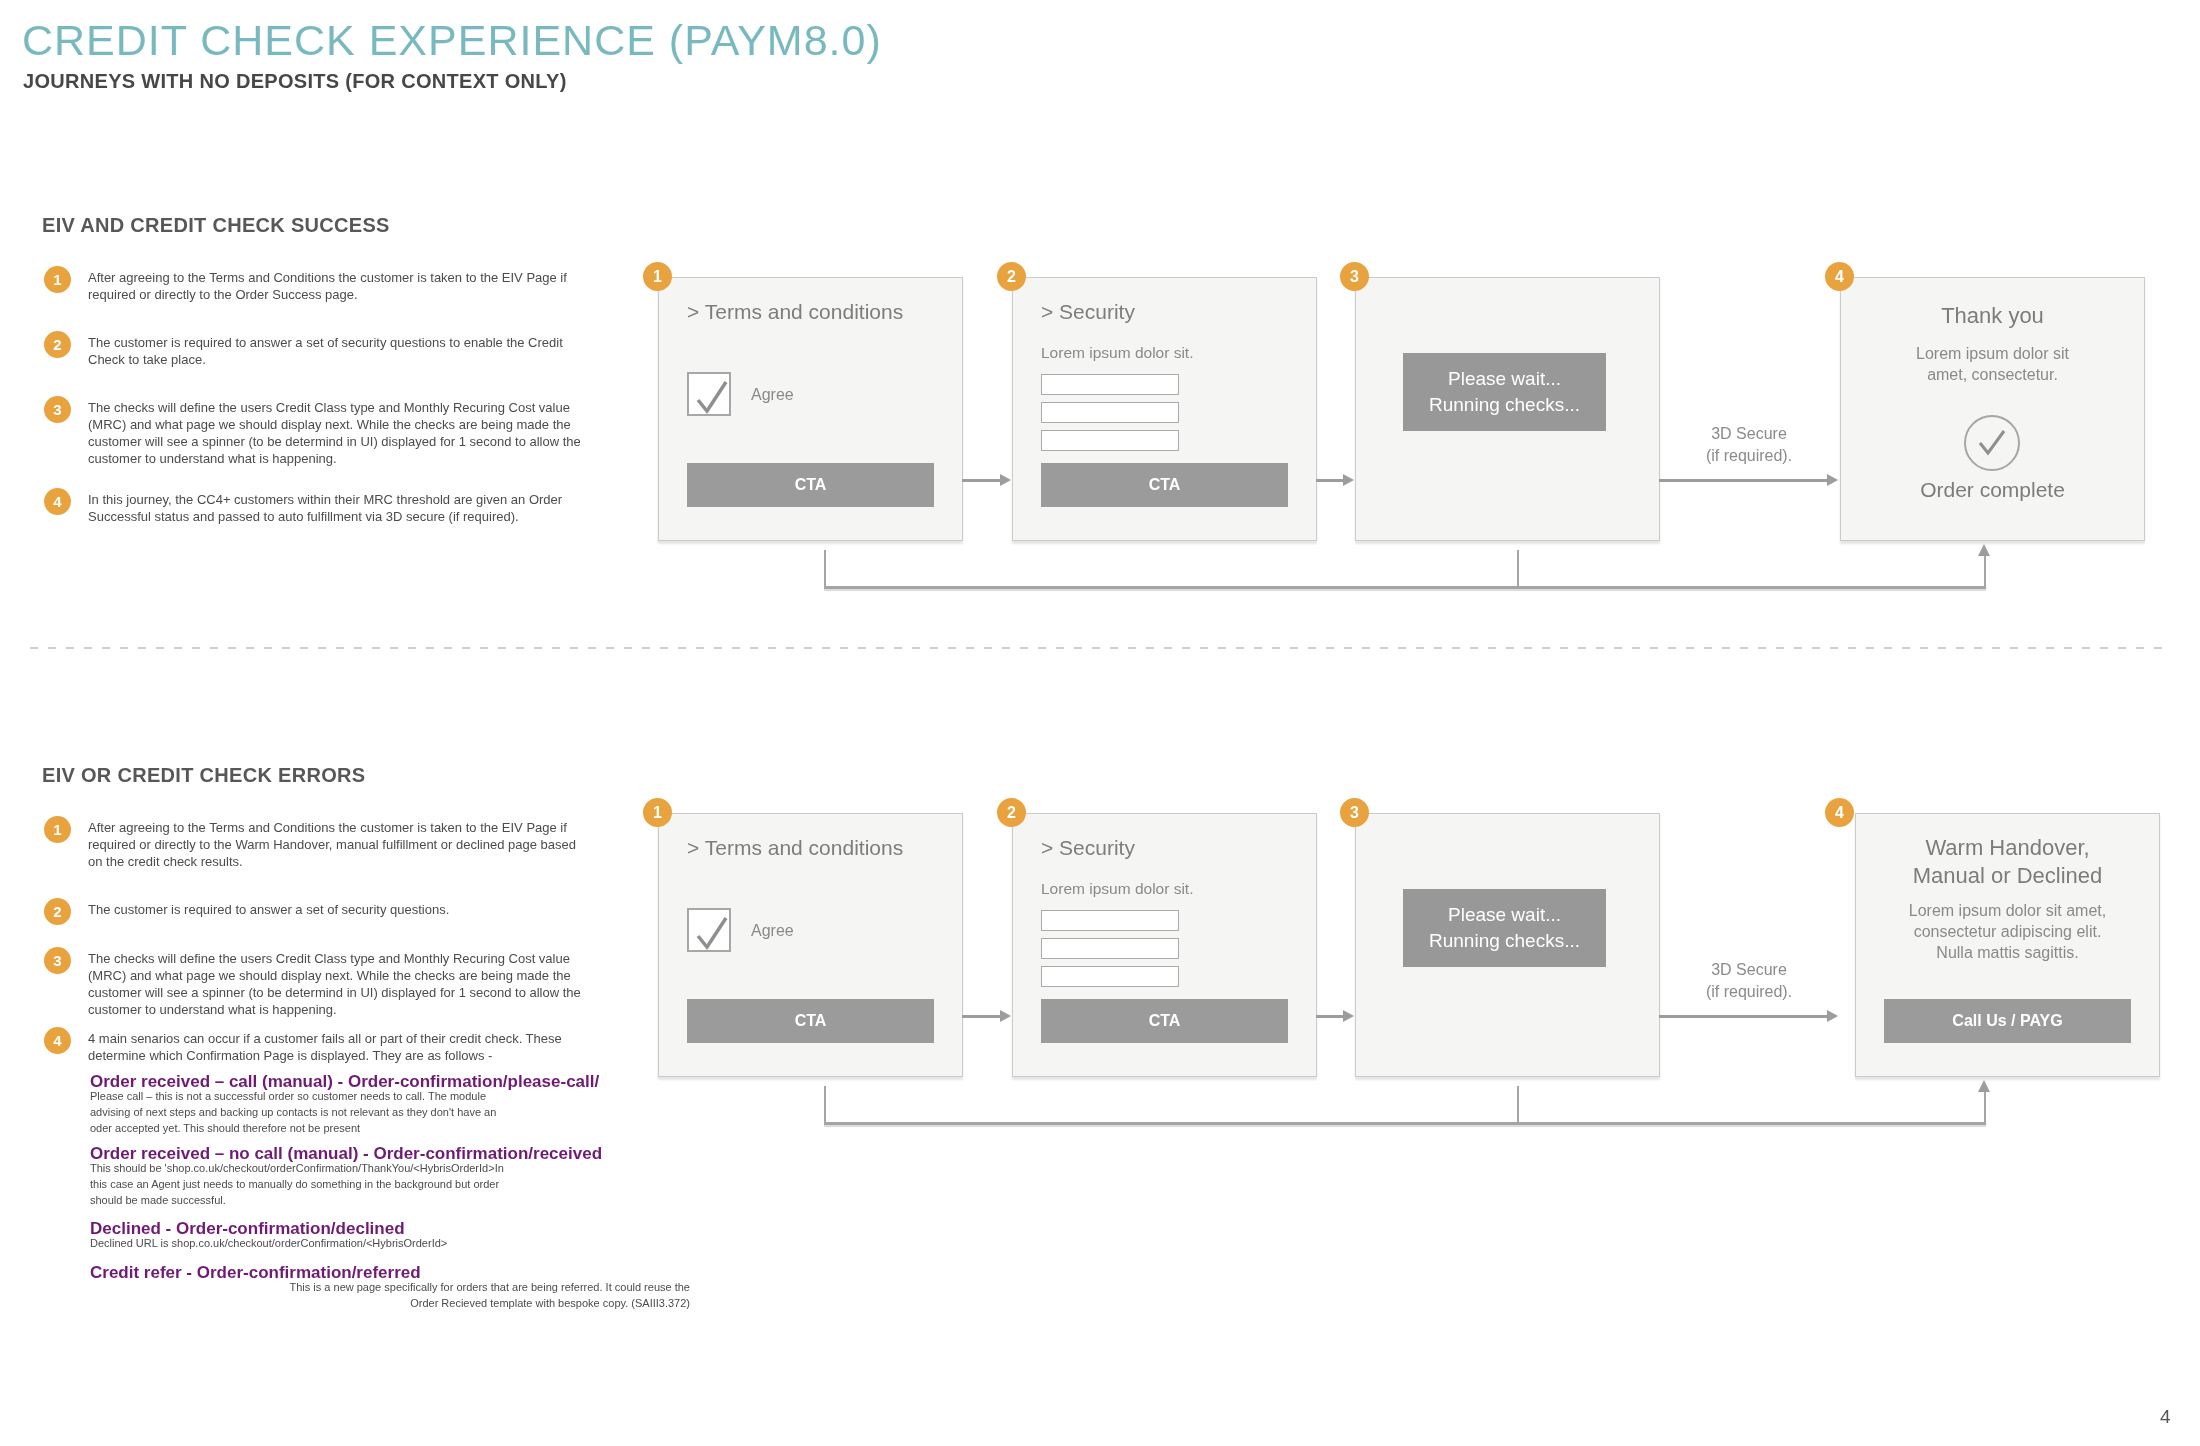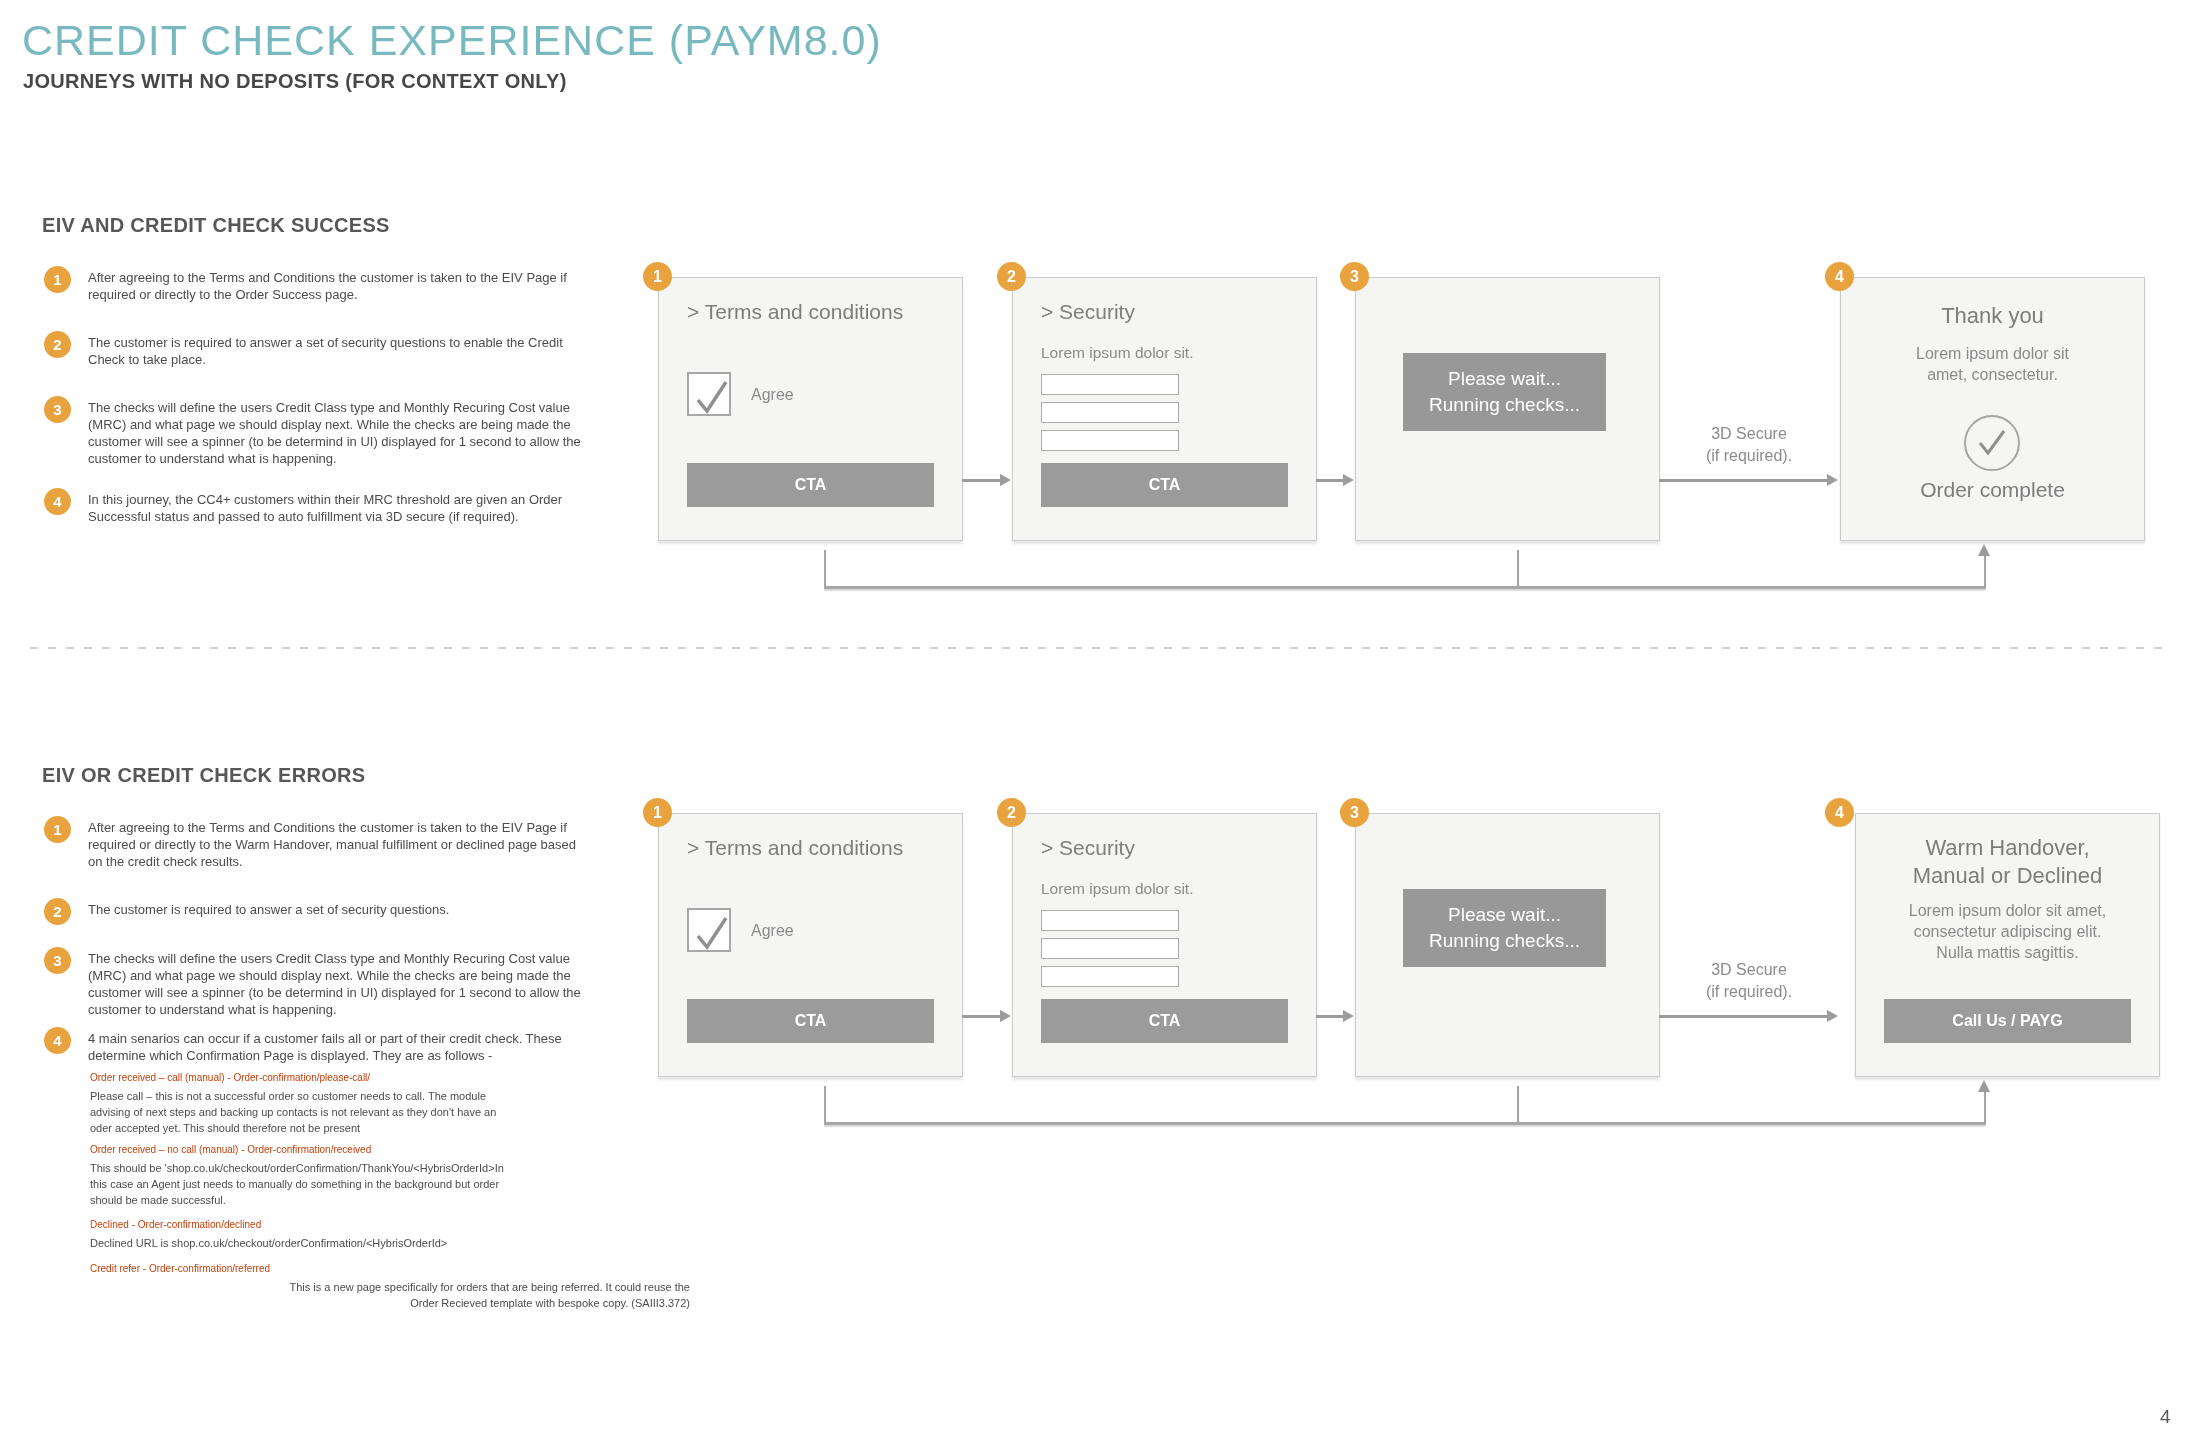--- a/index.html
+++ b/index.html
@@ -7,21 +7,21 @@
           font-family:"Liberation Sans", sans-serif; overflow:hidden; }
   .abs { position:absolute; }
 
   .title { font-size:43px; color:#78b9bf; font-weight:400; letter-spacing:1px; }
   .subtitle { font-size:20px; font-weight:bold; color:#474747; letter-spacing:.3px; }
   .sec-head { font-size:20px; font-weight:bold; color:#575757; letter-spacing:.3px; }
 
   .step-num { width:27px; height:27px; border-radius:50%; background:#e9a33e; color:#fff;
               font-size:15px; font-weight:bold; display:flex; align-items:center; justify-content:center; }
   .step-text { font-size:13px; line-height:17px; color:#4c4c4c; white-space:pre-line; width:600px; }
-  .scn-title { font-size:10px; font-weight:normal; color:#c2410c; width:600px; }
+  .scn-title { font-size:17px; font-weight:bold; color:#701a75; width:600px; }
   .scn-body  { font-size:11px; line-height:16px; color:#4c4c4c; white-space:pre-line; width:600px; }
 
   .panel { width:303px; height:262px; background:#f5f5f4; border:1px solid #cbcbcb;
            box-shadow:0 3px 2px rgba(0,0,0,.10); }
   .badge { width:29px; height:29px; border-radius:50%; background:#e9a33e; color:#fff;
            font-size:16px; font-weight:bold; display:flex; align-items:center; justify-content:center; z-index:3; }
   .panel-h { font-size:21px; color:#7d7d7d; }
   .lorem   { font-size:15.5px; color:#8a8a8a; }
   .cta { background:#9b9b9b; color:#fff; font-size:16px; font-weight:bold; width:247px; height:44px;
          display:flex; align-items:center; justify-content:center; cursor:pointer; }

